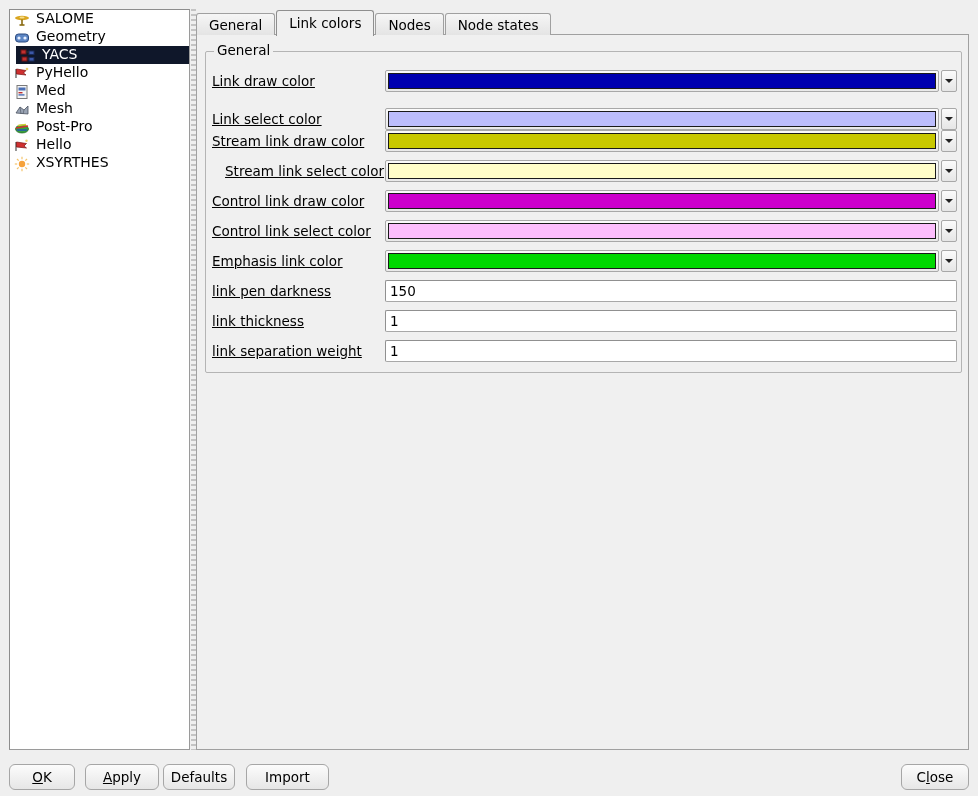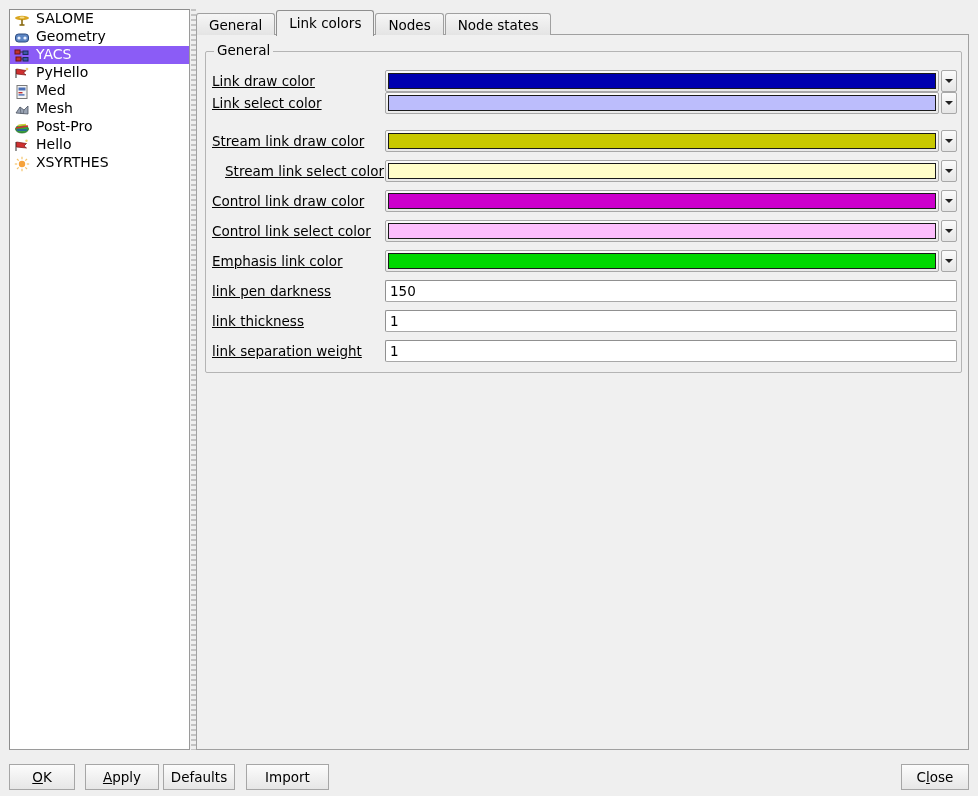--- a/index.html
+++ b/index.html
@@ -43,22 +43,23 @@
   .cat-item {
     height: 18px;
     line-height: 18px;
     padding-left: 4px;
     display: flex;
     align-items: flex-end;
     white-space: nowrap;
     font-size: 14px;
   }
   .cat-item.selected {
-    background: #8b5cf6;
+    background: #0f172a;
     color: #ffffff;
+    margin-left: 6px;
   }
   .cat-ico {
     width: 16px;
     height: 16px;
     margin-right: 6px;
     flex: 0 0 16px;
     position: relative;
   }
   .cat-label { position: relative; top: -1px; }
 
@@ -241,21 +242,21 @@
     overflow: hidden;
   }
 
   
   .btn {
     position: absolute;
     box-sizing: border-box;
     height: 26px;
     background: linear-gradient(to bottom, #fcfcfc 0%, #e6e6e6 100%);
     border: 1px solid #a6a6a6;
-    border-radius: 0;
+    border-radius: 6px;
     font-size: 13.5px;
     line-height: 24px;
     text-align: center;
     color: #000;
     white-space: nowrap;
   }
   .btn u { text-decoration: underline; }
 </style>
 </head>
 <body>
@@ -369,21 +370,21 @@
               <div class="row-label" style="text-align: left;">Link draw color</div>
               <div class="row-field">
                 <div class="colorsel">
                   <div class="swatch-btn">
                     <div class="swatch" style="background: rgb(0, 0, 176);"></div>
                   </div>
                   <div class="arrow-btn"></div>
                 </div>
               </div>
             </div>
-            <div class="row" style="top: 36px;">
+            <div class="row" style="top: 52px;">
               <div class="row-label" style="text-align: left;">Link select color</div>
               <div class="row-field">
                 <div class="colorsel">
                   <div class="swatch-btn">
                     <div class="swatch" style="background: rgb(188, 189, 252);"></div>
                   </div>
                   <div class="arrow-btn"></div>
                 </div>
               </div>
             </div>

